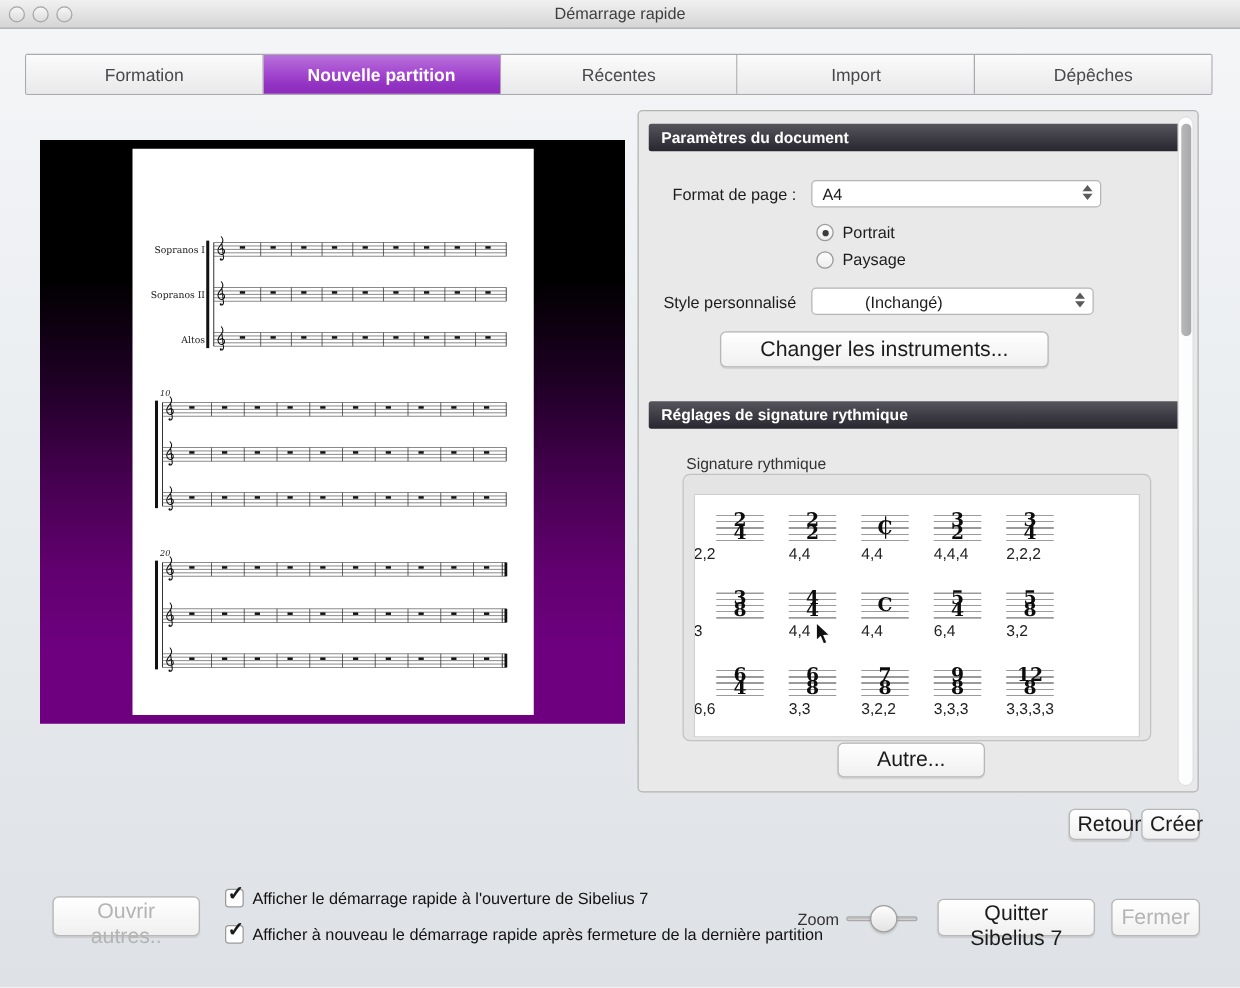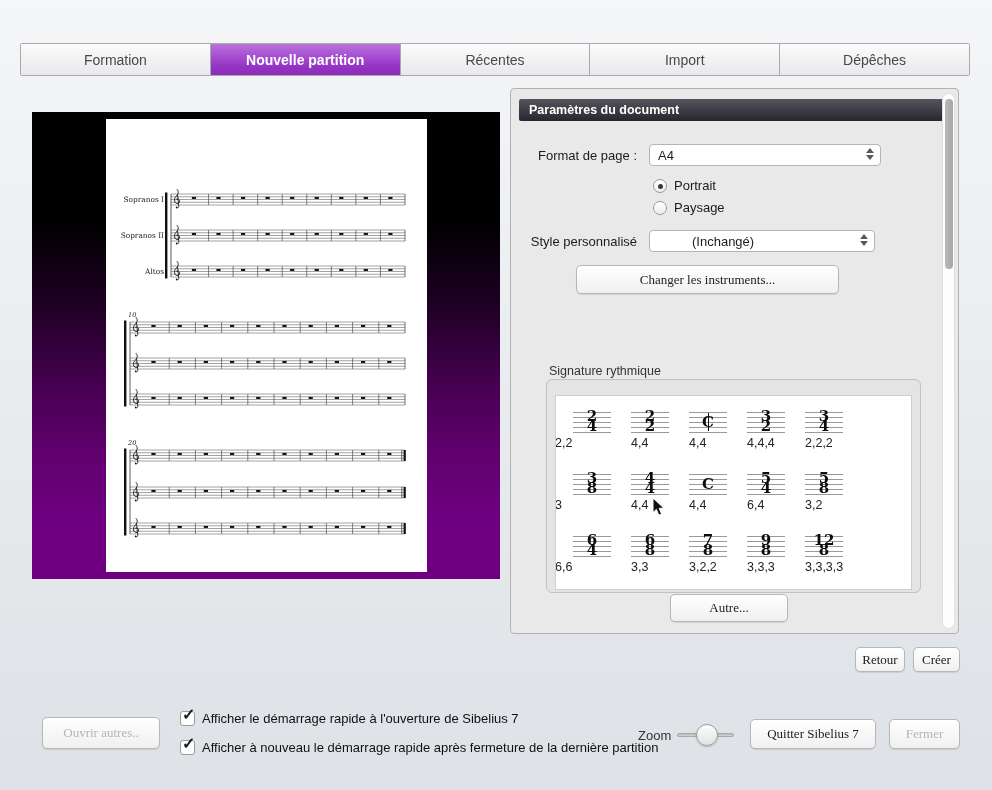--- a/index.html
+++ b/index.html
@@ -36,22 +36,22 @@
     box-sizing:border-box;font-size:13px;color:#1c1c1c;display:flex;align-items:center;padding-left:8px;}
   .stepper{position:absolute;right:6px;top:3px;display:flex;flex-direction:column;gap:2px;}
   .stepper i{display:block;width:0;height:0;border-left:4px solid transparent;border-right:4px solid transparent;}
   .stepper .up{border-bottom:5px solid #5a5a5a;}
   .stepper .down{border-top:5px solid #5a5a5a;}
   .radio-row{position:absolute;display:flex;align-items:flex-end;gap:7px;font-size:13px;color:#1c1c1c;}
   .radio{width:14px;height:14px;border-radius:50%;border:1px solid #9a9a9a;background:linear-gradient(180deg,#fff,#ededed);
     box-sizing:border-box;position:relative;}
   .radio.on::after{content:"";position:absolute;left:3.5px;top:3.5px;width:5px;height:5px;border-radius:50%;background:#3a3a3a;}
   .btn{background:linear-gradient(180deg,#ffffff,#f0f0f0);border:1px solid #b7b7b7;border-radius:5px;
-    box-shadow:0 1px 1px rgba(0,0,0,.10);font-family:Liberation Serif, serif;
-    font-size:13px;color:#1b1b1b;position:absolute;cursor:default;}
+    box-shadow:0 1px 1px rgba(0,0,0,.10);font-family:Liberation Sans, sans-serif;
+    font-size:17px;color:#1b1b1b;position:absolute;cursor:default;}
   .btn.disabled{color:#b4b4b4;}
   .group-label{position:absolute;font-size:12.5px;color:#333;}
   .groupbox{position:absolute;left:35px;top:290px;width:375px;height:214px;background:#e4e4e4;
     border:1px solid #c2c2c2;border-radius:6px;box-sizing:border-box;}
   .ts-white{position:absolute;left:8px;top:15px;width:357px;height:195px;background:#fff;
     border:1px solid #cfcfcf;box-sizing:border-box;overflow:hidden;}
   .ts-grid{position:absolute;left:5px;top:14px;display:grid;grid-template-columns:repeat(5,58px);grid-auto-rows:62px;}
   .ts-cell{position:relative;}
   .ts-staff{position:absolute;left:12px;top:2px;width:38px;height:21px;
     background:repeating-linear-gradient(180deg,#9a9a9a 0 1px,transparent 1px 5px);}
@@ -78,20 +78,28 @@
     background:linear-gradient(180deg,#b3b3b3,#d8d8d8);border:1px solid #a9a9a9;box-sizing:border-box;}
   .slider-thumb{position:absolute;left:696px;top:724px;width:22px;height:22px;border-radius:50%;
     border:1px solid #9e9e9e;background:linear-gradient(180deg,#fdfdfd,#e3e3e3);box-shadow:0 1px 2px rgba(0,0,0,.2);box-sizing:border-box;}
   .cursor{position:absolute;left:652px;top:497px;z-index:50;}
 </style>
 </head>
 <body>
 
 <div class="app">
 
+  <div class="titlebar">
+    <div class="lights">
+      <span class="light"></span>
+      <span class="light"></span>
+      <span class="light"></span>
+    </div>
+    <div class="title">Démarrage rapide</div>
+  </div>
 
   <div class="tabbar" id="tabbar">
       <div class="tab">Formation</div>
       <div class="tab selected">Nouvelle partition</div>
       <div class="tab">Récentes</div>
       <div class="tab">Import</div>
       <div class="tab">Dépêches</div>
     </div>
 
   <div class="preview">
@@ -377,20 +385,21 @@
     <div class="combo" style="left:138px;top:141px;width:226px;padding-left:42px;">
       <span>(Inchangé)</span>
       <span class="stepper">
           <i class="up"></i>
           <i class="down"></i>
         </span>
     </div>
 
     <button class="btn" style="left:65px;top:176px;width:263px;height:29px;">Changer les instruments...</button>
 
+    <div class="sec-header" style="top:232px;">Réglages de signature rythmique</div>
 
     <div class="group-label" style="left:38px;top:275px;">Signature rythmique</div>
 
     <div class="groupbox">
       <div class="ts-white">
         <div class="ts-grid" id="ts-grid">
             <div class="ts-cell">
               <div class="ts-staff">
                 <span class="ts-num top">2</span>
                 <span class="ts-num bot">4</span>

